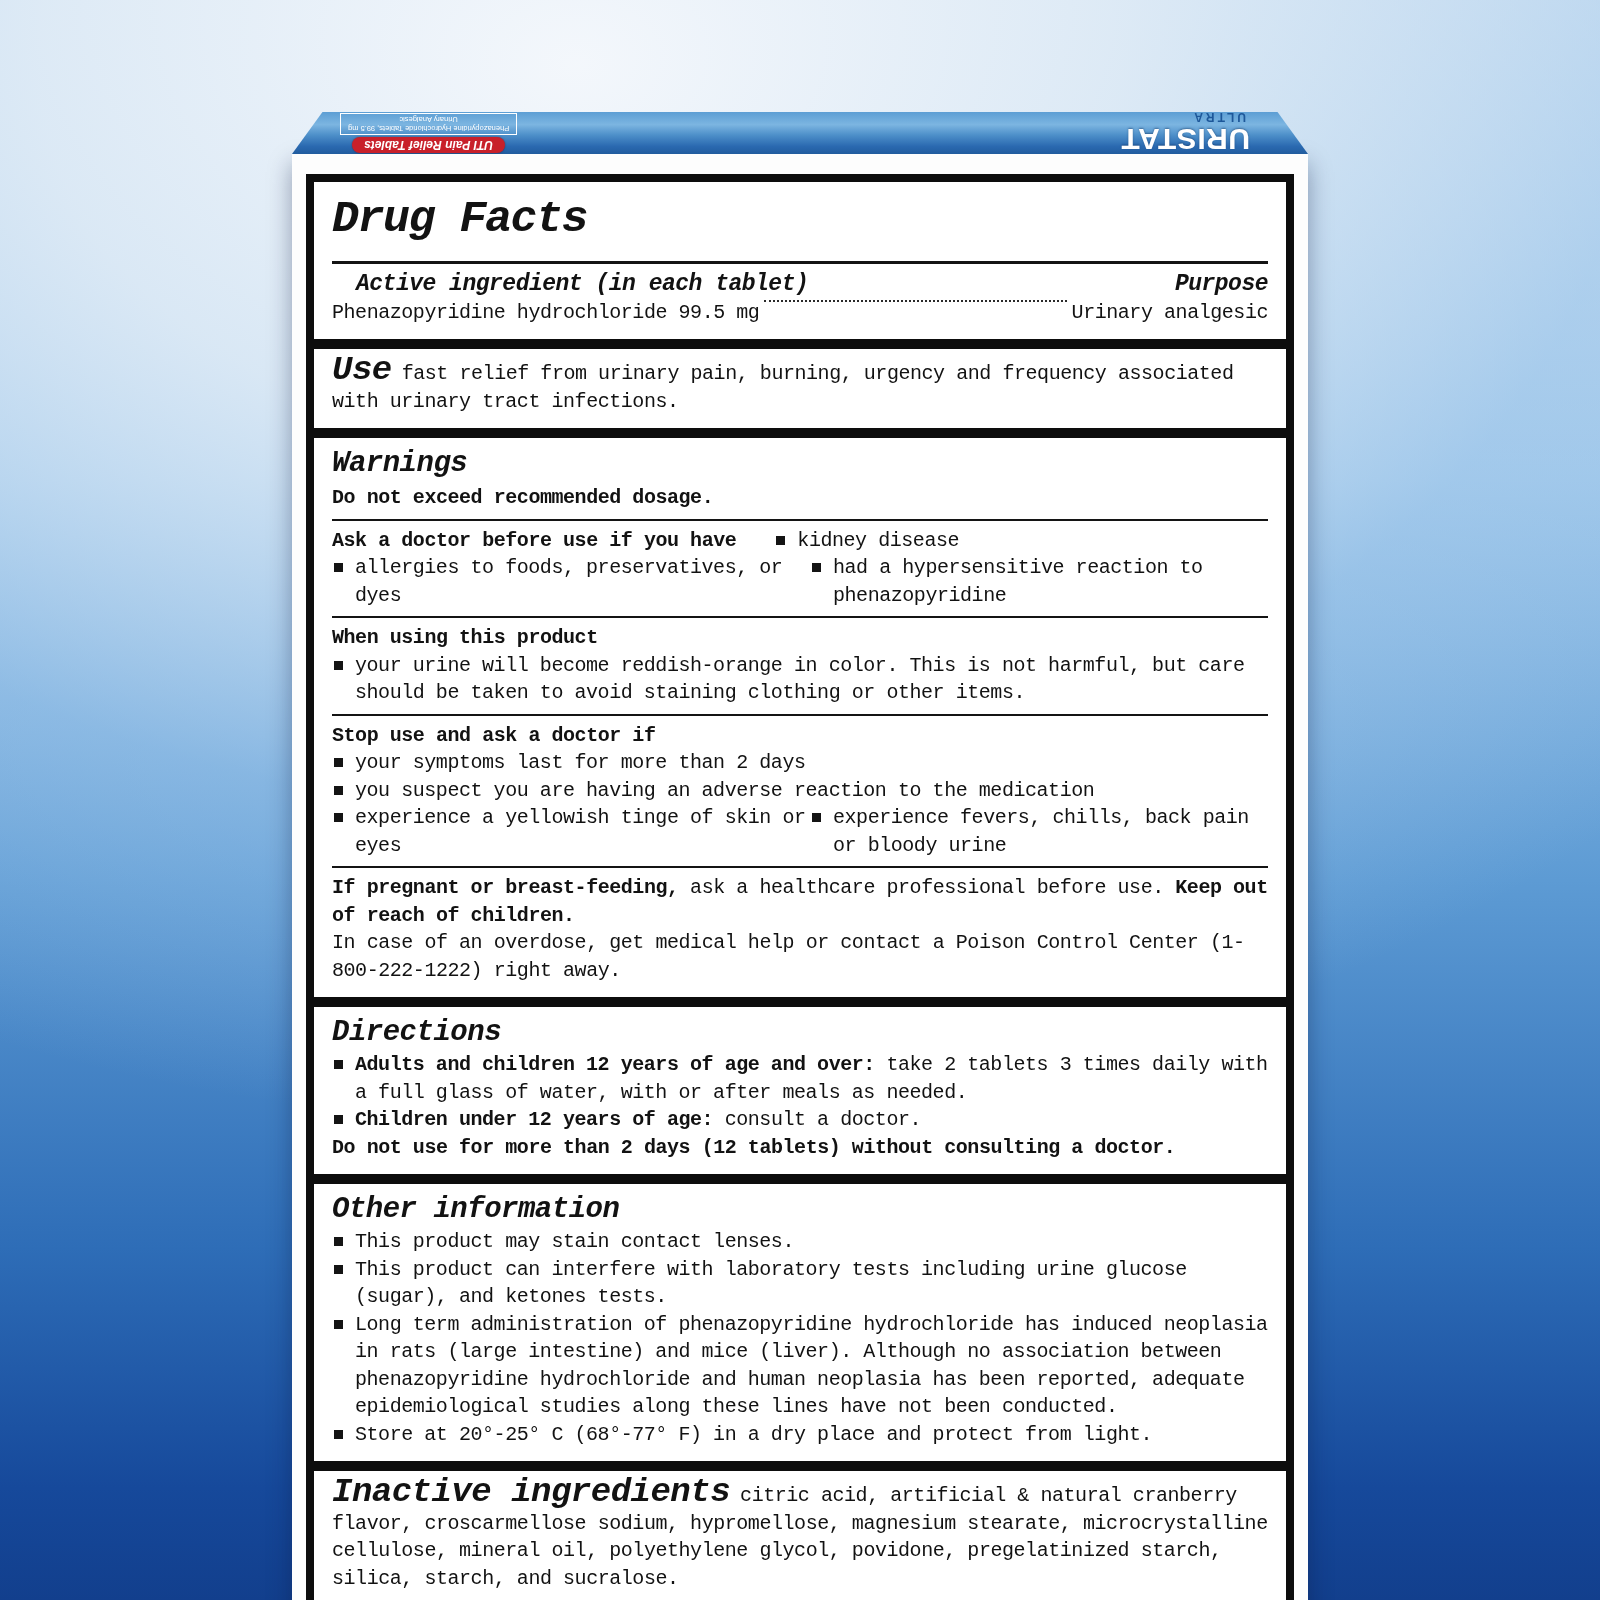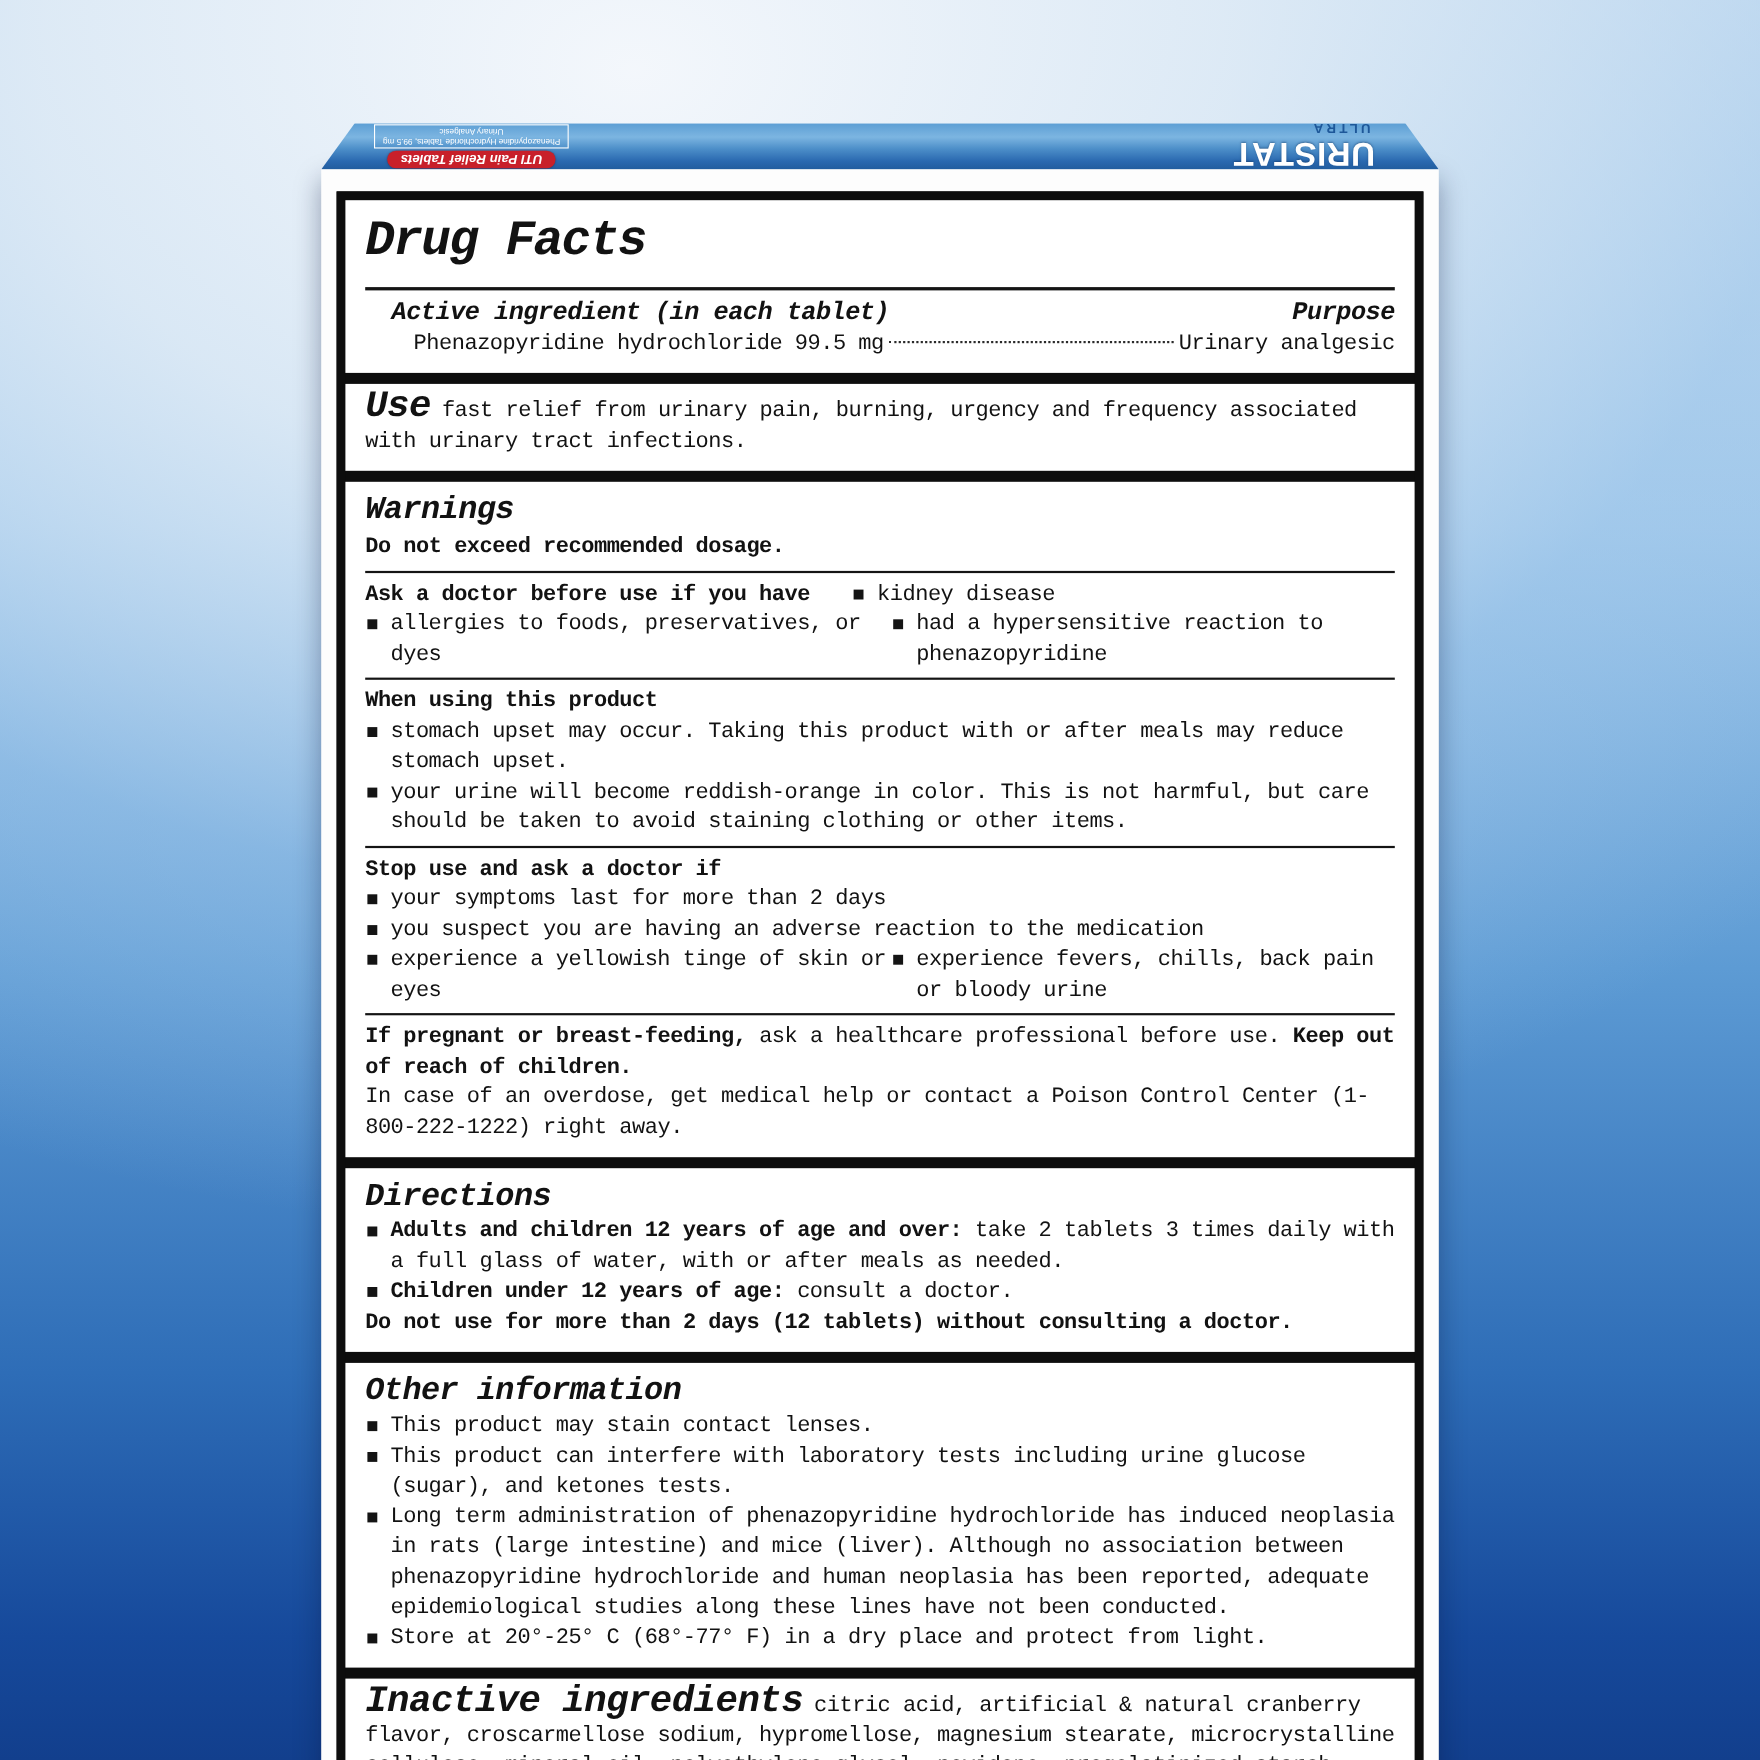--- a/index.html
+++ b/index.html
@@ -29,21 +29,21 @@
   .df{border:8px solid #0d0d0d;background:#0d0d0d;display:flex;flex-direction:column;gap:10px;}
   .sec{background:#fff;padding:8px 18px 13px;color:#121212;font-size:20px;line-height:27.5px;letter-spacing:-0.45px;}
   .h-big{font-size:45px;line-height:52px;font-style:italic;font-weight:bold;letter-spacing:-1.5px;padding:4px 0 8px;}
   .h-sec{font-size:29px;line-height:36px;font-style:italic;font-weight:bold;letter-spacing:-0.5px;}
   .h-inline{font-size:34px;font-style:italic;font-weight:bold;letter-spacing:-0.5px;margin-right:10px;}
   .h-sub{font-weight:bold;font-size:23px;font-style:italic;letter-spacing:-0.5px;}
   .bold{font-weight:bold;}
   .rule{border:0;border-top:3px solid #141414;margin:7px 0;}
   .rule-thin{border:0;border-top:2.5px solid #141414;margin:7px 0 6px;}
   .row-split{display:flex;justify-content:space-between;align-items:baseline;margin-left:24px;}
-  .leader-row{display:flex;align-items:center;margin-left:44px;}
+  .leader-row{display:flex;align-items:flex-start;}
   .leader{flex:1;border-bottom:2.6px dotted #2a2a2a;margin:0 5px 4px;height:1px;min-width:40px;}
   .b-item{position:relative;padding-left:23px;}
   .b-item .sq,.sq{width:9px;height:9px;background:#141414;display:inline-block;}
   .b-item > .sq{position:absolute;left:2px;top:9px;}
   .b-inline{position:relative;padding-left:23px;display:inline-block;}
   .b-inline > .sq{position:absolute;left:2px;top:9px;}
   .two-col{display:flex;}
   .two-col .col-l{width:455px;flex:0 0 auto;}
   .two-col .col-r{flex:1;}
   .askrow{display:flex;align-items:center;}
@@ -99,21 +99,20 @@
         <div class="askrow">
           <span class="bold">Ask a doctor before use if you have</span>
           <span class="b-inline"><span class="sq"></span><span>kidney disease</span></span>
         </div>
         <div class="two-col">
           <div class="col-l b-item"><span class="sq"></span><span>allergies to foods, preservatives, or dyes</span></div>
           <div class="col-r b-item"><span class="sq"></span><span>had a hypersensitive reaction to phenazopyridine</span></div>
         </div>
         <hr class="rule-thin">
         <div class="bold">When using this product</div>
-        <div class="b-item"><span class="sq"></span><span>stomach upset may occur. Taking this product with or after meals may reduce stomach upset.</span></div>
         <div class="b-item"><span class="sq"></span><span>your urine will become reddish-orange in color. This is not harmful, but care should be taken to avoid staining clothing or other items.</span></div>
         <hr class="rule-thin">
         <div class="bold">Stop use and ask a doctor if</div>
         <div class="b-item"><span class="sq"></span><span>your symptoms last for more than 2 days</span></div>
         <div class="b-item"><span class="sq"></span><span>you suspect you are having an adverse reaction to the medication</span></div>
         <div class="two-col">
           <div class="col-l b-item"><span class="sq"></span><span>experience a yellowish tinge of skin or eyes</span></div>
           <div class="col-r b-item"><span class="sq"></span><span>experience fevers, chills, back pain or bloody urine</span></div>
         </div>
         <hr class="rule-thin">

